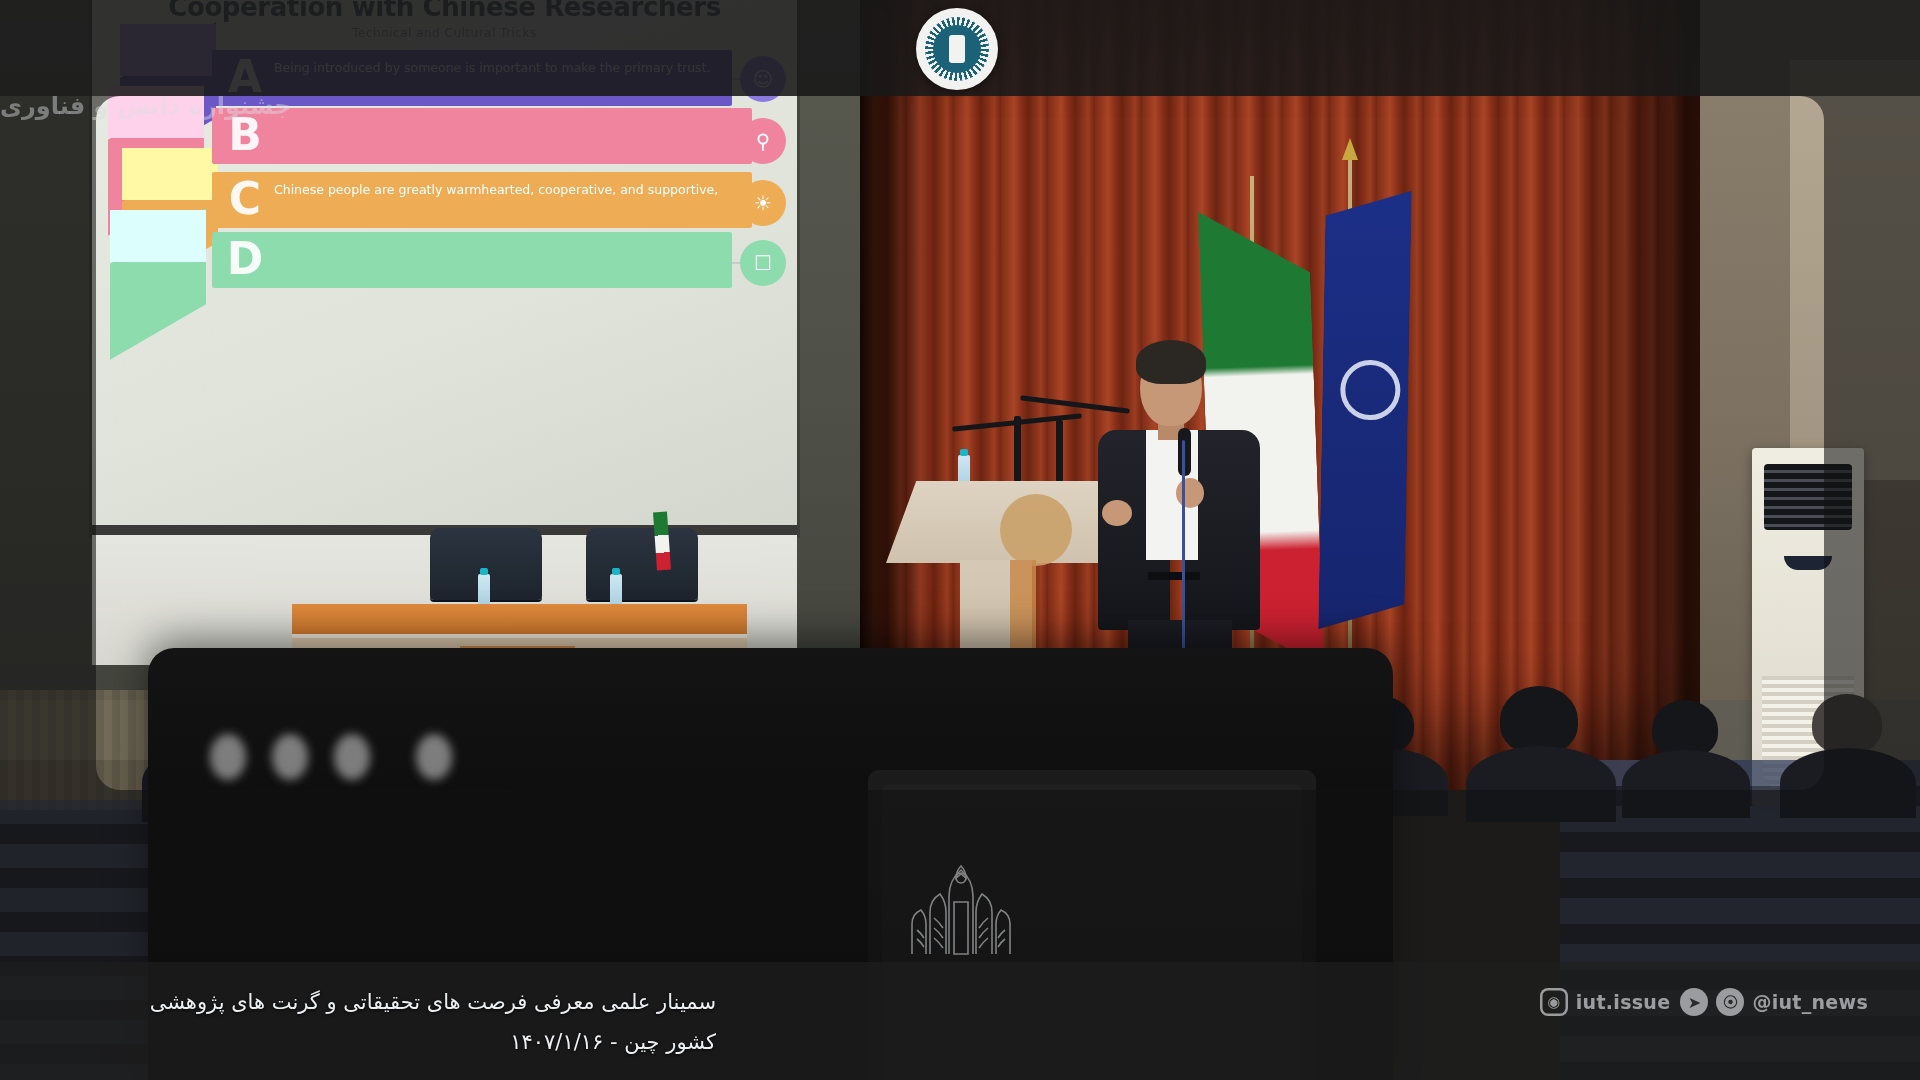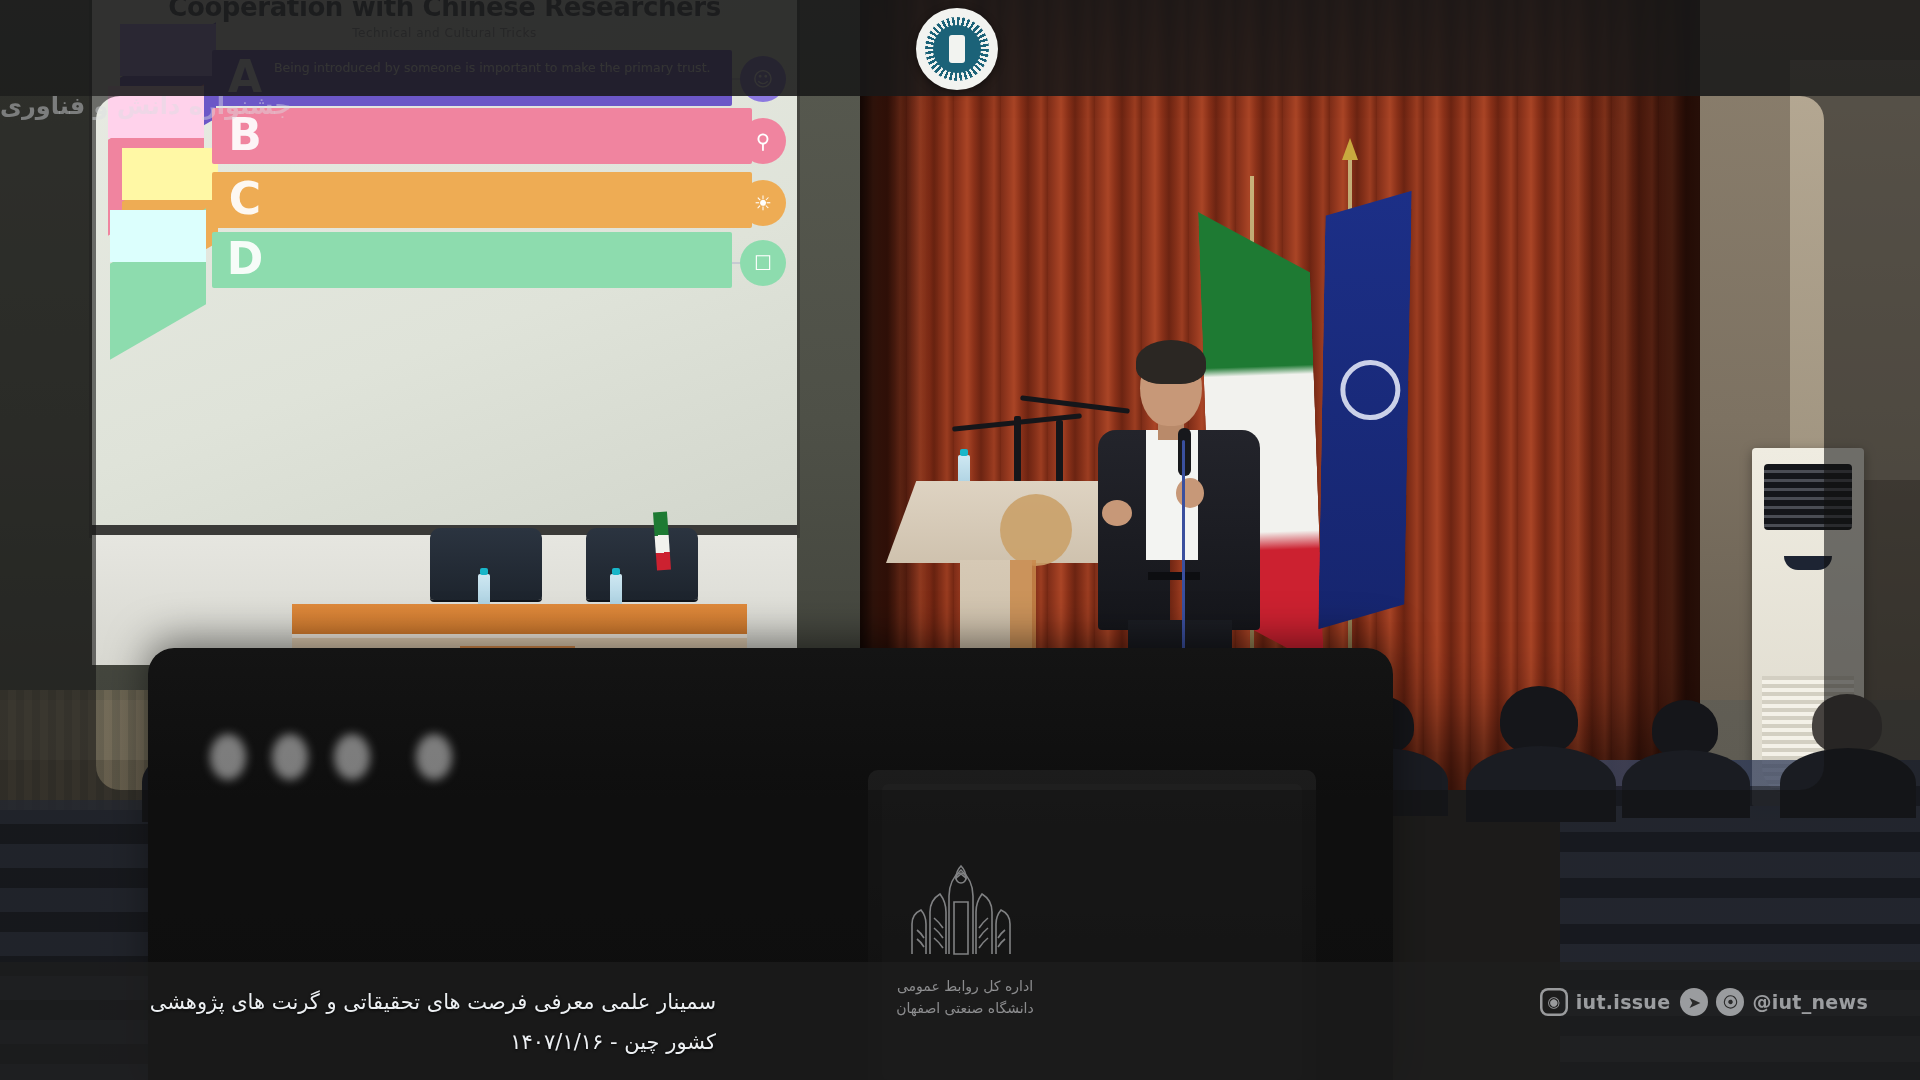--- a/index.html
+++ b/index.html
@@ -452,20 +452,21 @@
 
         <div class="row rowA">
           <div class="letter">A</div>
           <div class="txt">Being introduced by someone is important to make the primary trust.</div>
         </div>
         <div class="row rowB">
           <div class="letter">B</div>
         </div>
         <div class="row rowC">
           <div class="letter">C</div>
+          <div class="txt">Chinese people are greatly warmhearted, cooperative, and supportive,</div>
         </div>
         <div class="row rowD">
           <div class="letter">D</div>
         </div>
 
       </div>
     </div>
     <div class="screen-frame"></div>
 
     <div class="panel-wall"></div>
@@ -609,24 +610,20 @@
       <path d="M90 98 V56 q0-10 6-18 q10 6 10 18 V98"></path>
       <path d="M26 98 V68 q0-10 9-14 q5 6 5 14 V98"></path>
       <path d="M110 98 V68 q0-8 5-14 q9 4 9 14 V98"></path>
       <path d="M48 62 q5 4 9 10 M48 72 q5 4 9 10 M48 82 q5 4 9 10"></path>
       <path d="M102 62 q-5 4 -9 10 M102 72 q-5 4 -9 10 M102 82 q-5 4 -9 10"></path>
       <path d="M31 74 q4 3 7 8 M31 83 q4 3 7 8"></path>
       <path d="M119 74 q-4 3 -7 8 M119 83 q-4 3 -7 8"></path>
     </g>
   </svg>
 
-  <div class="pr-text">
-    <div>اداره کل روابط عمومی</div>
-    <div>دانشگاه صنعتی اصفهان</div>
-  </div>
 
   <div class="socials">
     <div class="soc-group">
       <div class="soc-ico ig">◉</div>
       <div class="soc-txt">iut.issue</div>
     </div>
     <div class="soc-group">
       <div class="soc-ico tg">➤</div>
       <div class="soc-ico bale">⦿</div>
       <div class="soc-txt">@iut_news</div>

